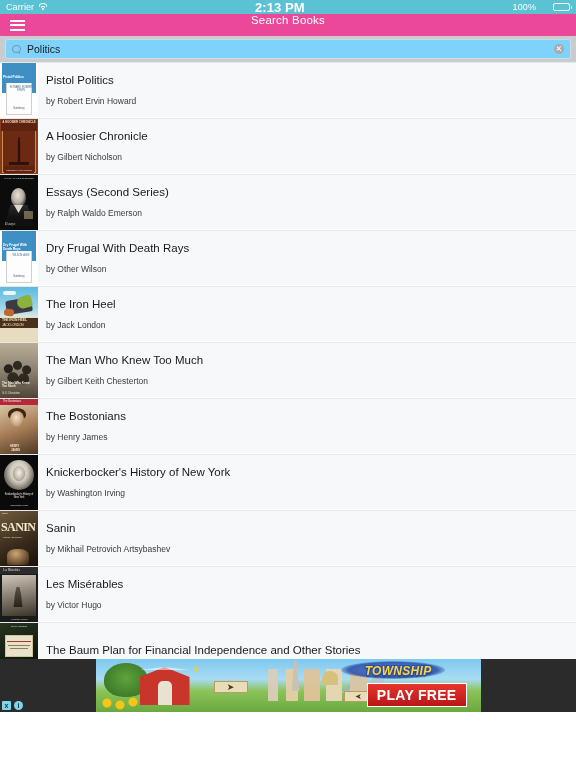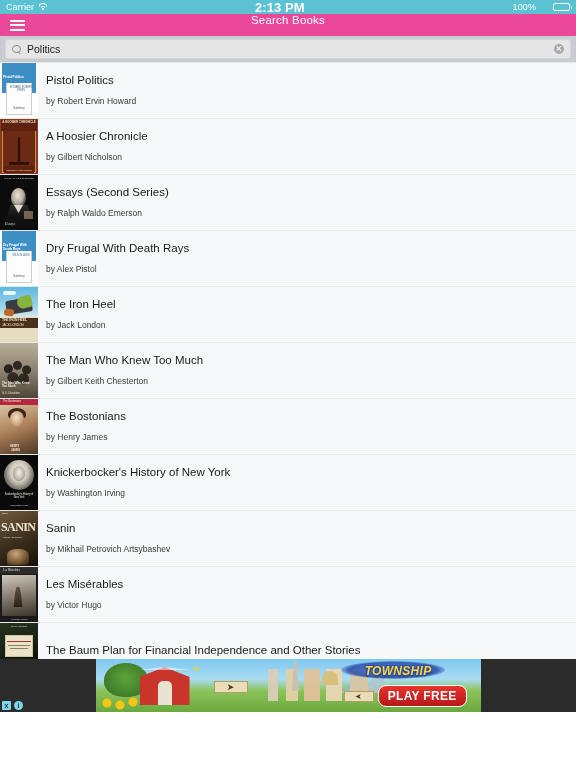--- a/index.html
+++ b/index.html
@@ -62,21 +62,21 @@
   }
 
   
   .searchwrap {
     background: #c8ccd0;
     padding: 3px 5px;
     height: 26px;
     display: flex; align-items: center;
   }
   .searchfield {
-    flex: 1; height: 20px; background: #e5e5e5;
+    flex: 1; height: 20px; background: #7dd3fc;
     border-radius: 3px; border: 1px solid #d6d9dc;
     display: flex; align-items: center;
     padding: 0 6px; gap: 6px;
     position: relative;
   }
   .search-icon { width: 9px; height: 9px; position: relative; flex: none; }
   .search-icon::before {
     content: ""; position: absolute; left: 0; top: 0;
     width: 6.5px; height: 6.5px; border: 1px solid #8e8e93; border-radius: 50%;
   }
@@ -404,22 +404,22 @@
   }
   .ad-logo-ribbon {
     position: absolute; right: 36px; top: 2px; width: 104px; height: 18px;
     background: radial-gradient(ellipse at 50% 50%, #4a73d6 0%, #2f53ad 60%, transparent 75%);
     border-radius: 50%;
     opacity: .9;
   }
   .ad-cta {
     position: absolute; right: 14px; bottom: 5px;
     background: linear-gradient(180deg,#e8352c 0%, #b8161a 100%);
-    color: #ffffff; font-size: 12px; font-weight: bold;
-    padding: 3px 9px; border-radius: 8px;
+    color: #ffffff; font-size: 14px; font-weight: bold;
+    padding: 3px 9px; border-radius: 0;
     border: 1.5px solid #ffffff;
     letter-spacing: .3px;
     cursor: pointer;
   }
   .ad-controls {
     position: absolute; left: 2px; bottom: 2px;
     display: flex; gap: 3px; align-items: center;
   }
   .ad-ctrl {
     width: 9px; height: 9px;
@@ -517,21 +517,21 @@
           <div class="cover cover-bluepage">
             <div class="cv"></div>
             <div class="top"></div>
             <div class="page"></div>
             <div class="cv-label t1">Dry Frugal With Death Rays</div>
             <div class="cv-label t2">WILSON, ALEX</div>
             <div class="cv-label t3">Gutenberg</div>
           </div>
           <div class="row-text">
             <div class="book-title">Dry Frugal With Death Rays</div>
-            <div class="book-author">by Alex Pistol</div>
+            <div class="book-author">by Other Wilson</div>
           </div>
         </div>
         <div class="row">
           <div class="cover cover-iron">
             <div class="sky"></div>
             <div class="cloud"></div>
             <div class="boot"></div>
             <div class="boot2"></div>
             <div class="fig"></div>
             <div class="band"></div>

